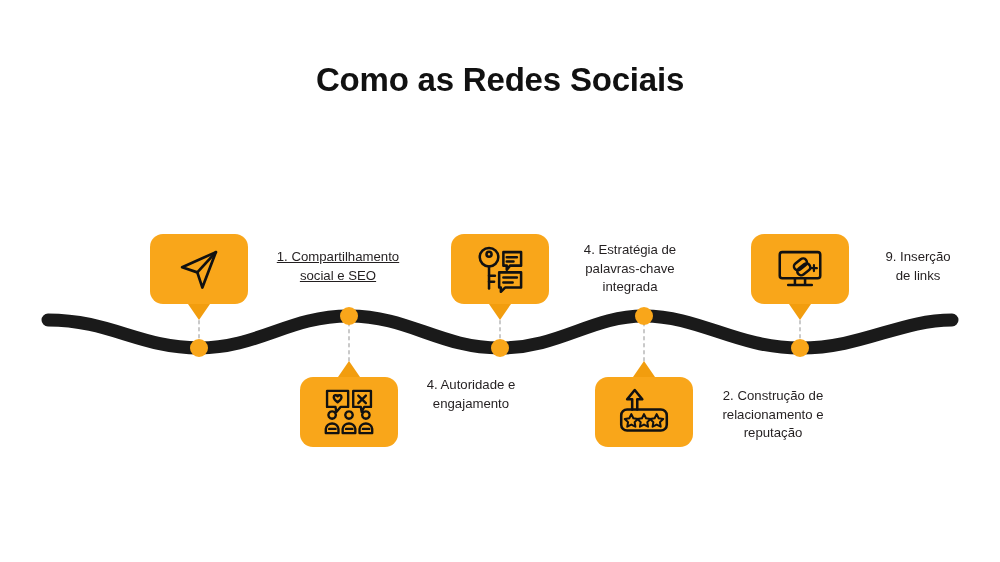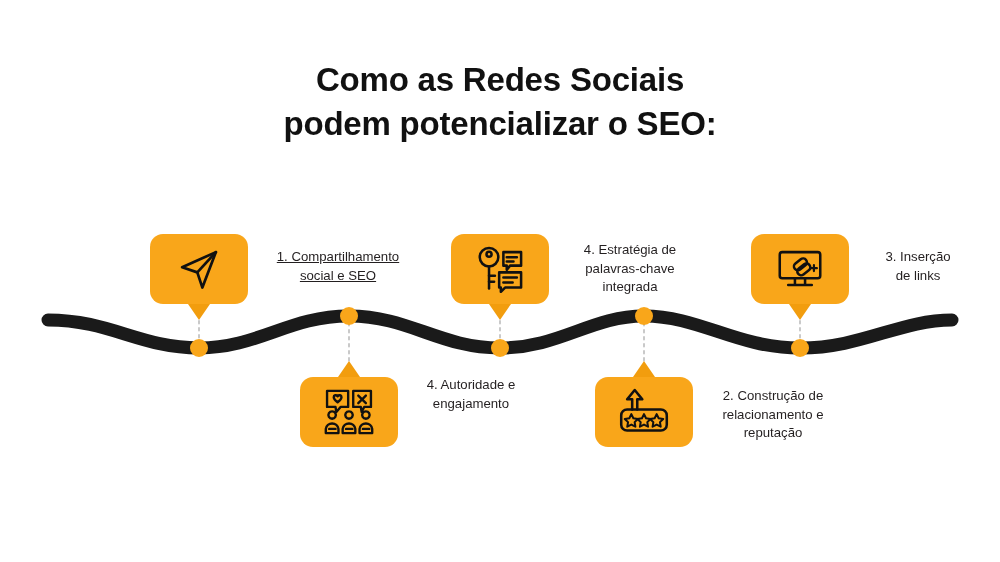--- a/index.html
+++ b/index.html
@@ -93,21 +93,20 @@
 
   
 </style>
 </head>
 <body>
 
 <div id="canvas">
 
   <div id="title">
     <span class="tline">Como as Redes Sociais</span>
-    <span class="tline">podem potencializar o SEO:</span>
   </div>
 
   <svg id="wave-layer" viewBox="0 0 1000 562">
 
     <g stroke="#C9C9C9" stroke-width="2" stroke-dasharray="2.5 4.5" stroke-linecap="round">
       <line x1="199" y1="307" x2="199" y2="347"></line>
       <line x1="500" y1="307" x2="500" y2="347"></line>
       <line x1="800" y1="307" x2="800" y2="347"></line>
       <line x1="349" y1="316" x2="349" y2="374"></line>
       <line x1="644" y1="316" x2="644" y2="374"></line>
@@ -172,21 +171,21 @@
           <path d="M18 51 H46"></path>
 
           <rect x="24" y="22" width="17" height="9" rx="4.5" transform="rotate(-38 32.5 26.5)"></rect>
           <rect x="28" y="28" width="17" height="9" rx="4.5" transform="rotate(-38 36.5 32.5)"></rect>
 
           <path d="M45 31 H52 M48.5 27.5 V34.5" stroke-width="2.6"></path>
         </g>
       </svg>
     </div>
     <div class="tail tail-down" style="left:789px; top:304px;"></div>
-    <div class="step-label" style="left:858px; top:248px; width:120px;">3. Inserção
+    <div class="step-label" style="left:858px; top:248px; width:120px;">9. Inserção
 de links</div>
   </div>
 
   <div class="step">
     <div class="tail tail-up" style="left:338px; top:361px;"></div>
     <div class="card" style="left:300px; top:377px;">
       <svg class="card-icon" viewBox="0 0 64 64">
         <g fill="none" stroke="#111111" stroke-width="2.8" stroke-linejoin="round" stroke-linecap="round">
 
           <path d="M6 7 H31 V26 H22 L17 32 L16 26 H6 Z"></path>

